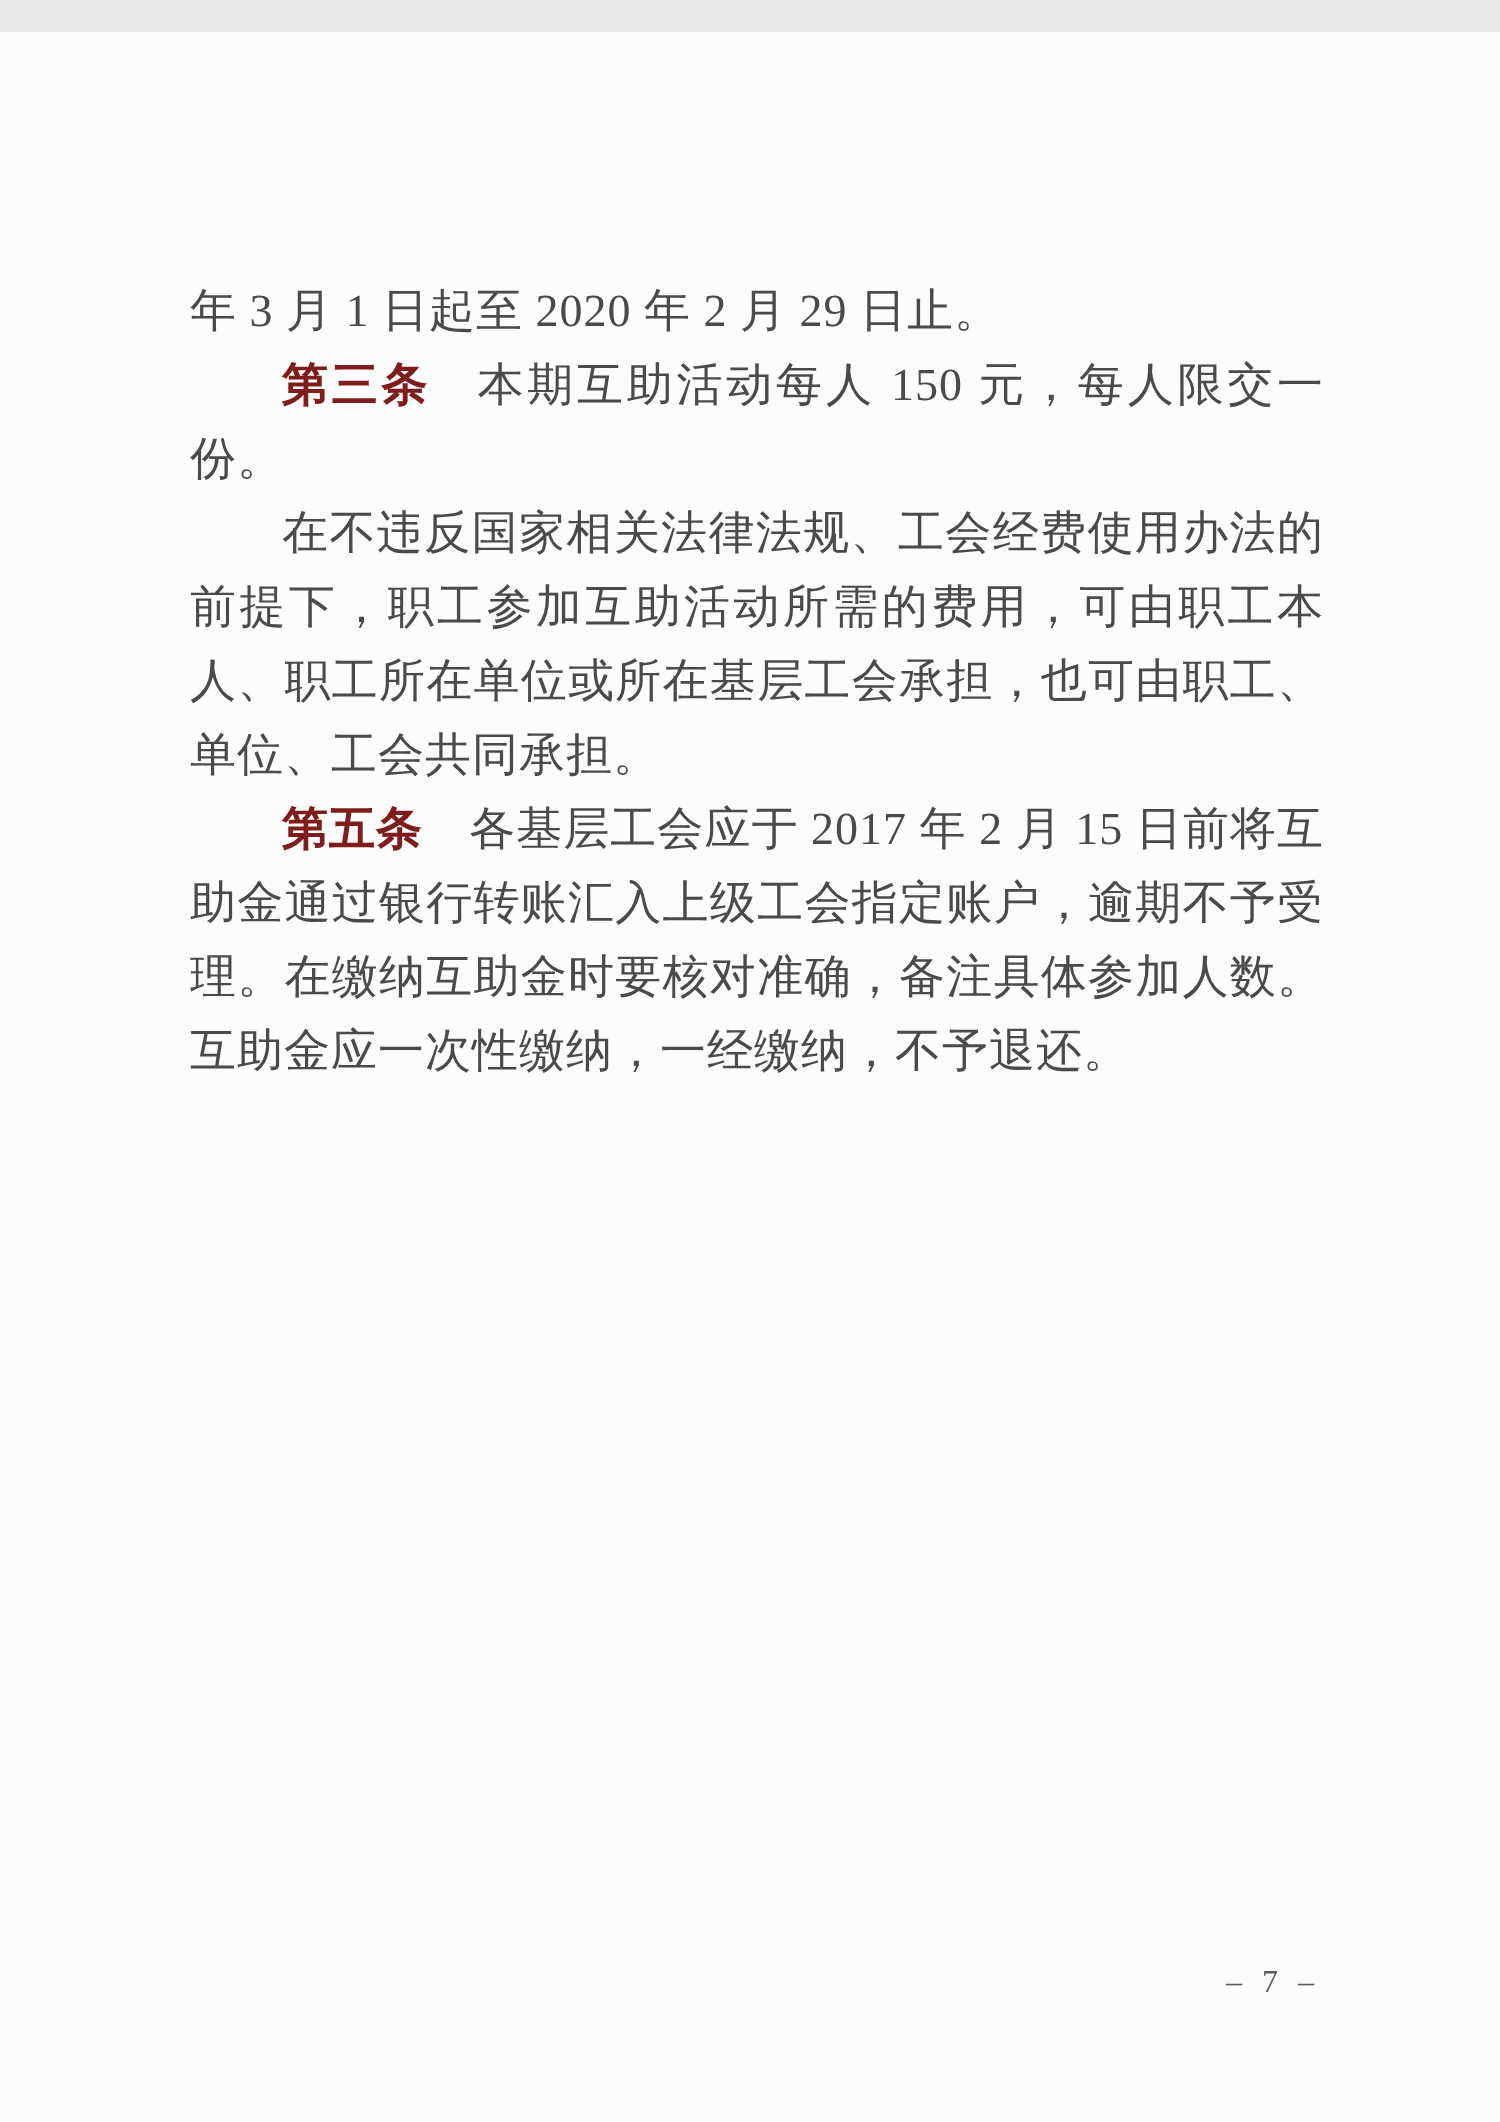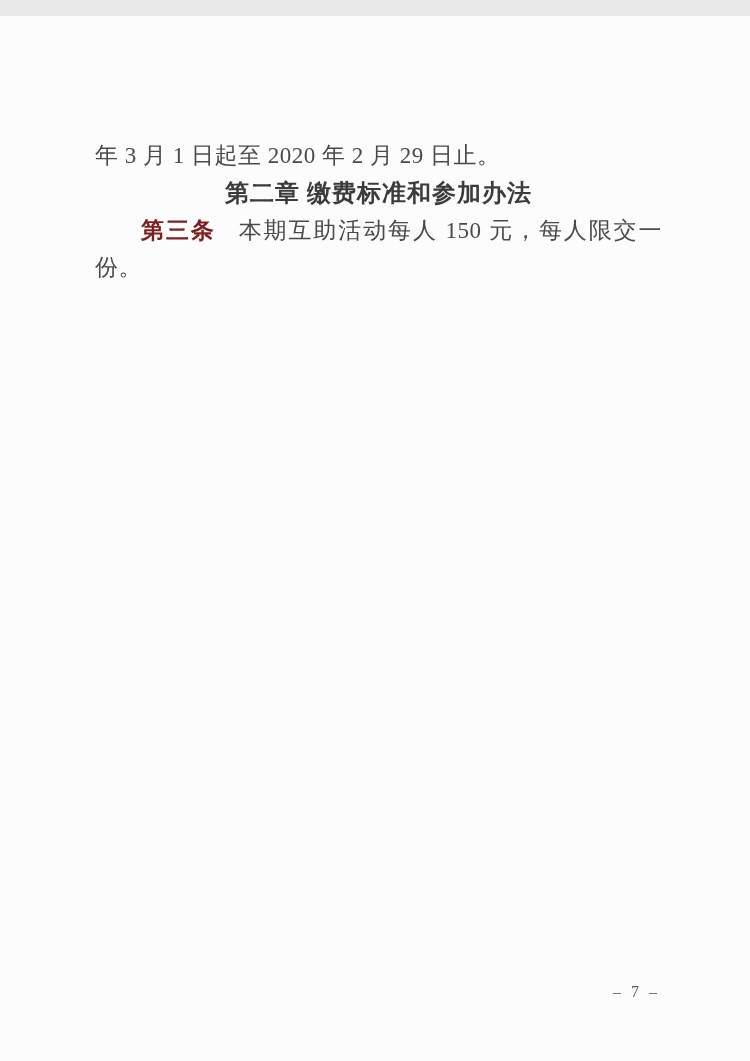--- a/index.html
+++ b/index.html
@@ -61,26 +61,31 @@
   }
 </style>
 </head>
 <body>
 
 <div class="page">
   <div class="content">
 
     <p class="para-continuation">年 3 月 1 日起至 2020 年 2 月 29 日止。</p>
 
-    <p class="chapter-heading">第二章 缴费标准和参加办法</p>
 
     <p class="para-indent">
       <span class="art-label">第三条</span><span class="art-text">本期互助活动每人 150 元，每人限交一份。</span>
     </p>
 
+    <p class="para-indent">
+      <span class="art-text">在不违反国家相关法律法规、工会经费使用办法的前提下，职工参加互助活动所需的费用，可由职工本人、职工所在单位或所在基层工会承担，也可由职工、单位、工会共同承担。</span>
+    </p>
 
 
+    <p class="para-indent">
+      <span class="art-label">第五条</span><span class="art-text">各基层工会应于 2017 年 2 月 15 日前将互助金通过银行转账汇入上级工会指定账户，逾期不予受理。在缴纳互助金时要核对准确，备注具体参加人数。互助金应一次性缴纳，一经缴纳，不予退还。</span>
+    </p>
 
 
   </div>
 
   <div class="page-number">– 7 –</div>
 </div>
 
 </body></html>

